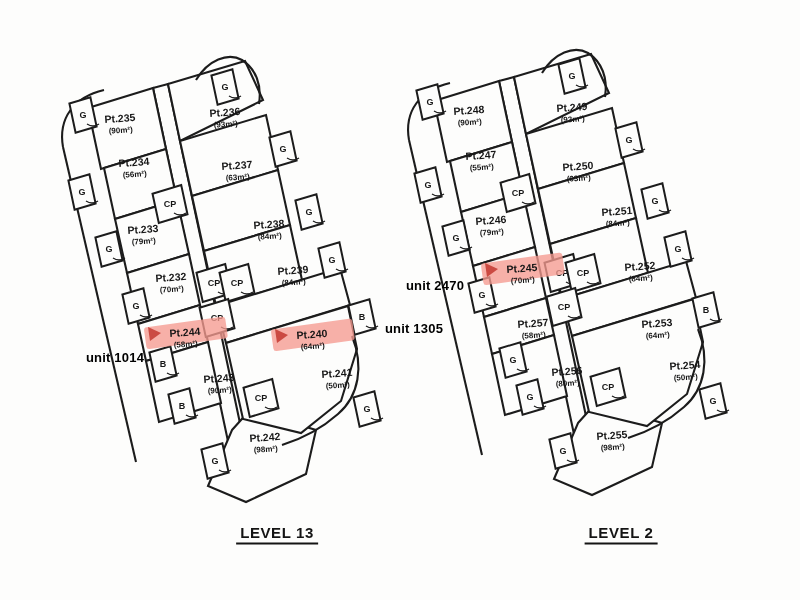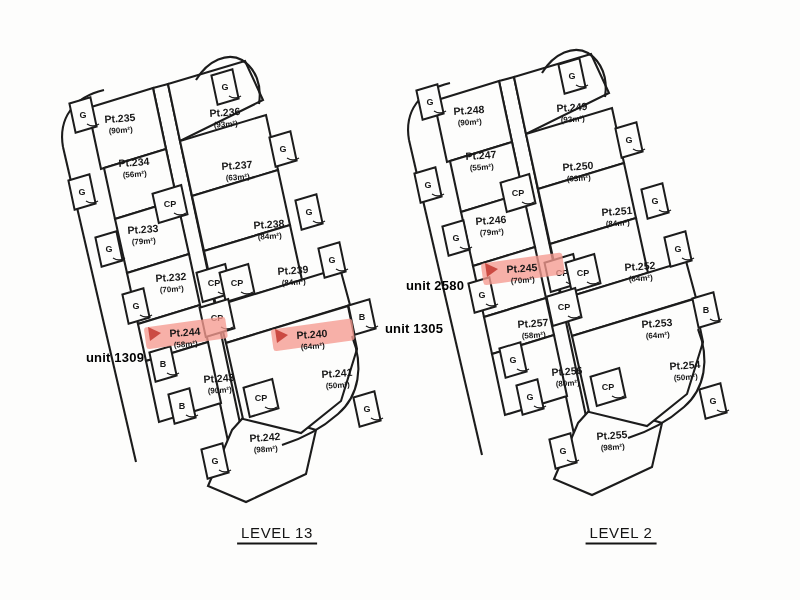--- a/index.html
+++ b/index.html
@@ -1,21 +1,21 @@
 <!DOCTYPE html>
 <html><head>
 <meta charset="utf-8">
 <style>
   html,body{margin:0;padding:0;}
   body{width:800px;height:600px;font-family:"Liberation Sans",sans-serif;background:#ffffff;}
   .stage{position:relative;width:800px;height:600px;background:#fdfdfc;overflow:hidden;}
   svg{position:absolute;left:0;top:0;}
   .annotation{position:absolute;font-weight:bold;font-size:13px;color:#000;
       transform:translate(-50%,-50%);white-space:nowrap;letter-spacing:.2px;}
-  .level-title{position:absolute;font-weight:normal;font-size:15px;color:#141414;
+  .level-title{position:absolute;font-weight:bold;font-size:15px;color:#141414;
       transform:translate(-50%,-50%);letter-spacing:.6px;border-bottom:2.5px solid #141414;
       padding:0 4px 2px 4px;white-space:nowrap;}
 </style>
 </head>
 <body>
 
 <div class="stage">
   <svg id="plan-svg" width="800" height="600" viewBox="0 0 800 600">
       <g transform="translate(0,0)" fill="#fdfdfc" stroke="#1c1c1c" stroke-width="2.1" stroke-linejoin="miter">
         <polygon points="153,88 168,84 244,442 229,446"></polygon>
@@ -270,19 +270,19 @@
       <g transform="rotate(-4 657 325)">
         <text x="657" y="327" text-anchor="middle" font-size="10.5" font-weight="bold" fill="#161616">Pt.253</text>
         <text x="657" y="338" text-anchor="middle" font-size="8" font-weight="bold" fill="#161616">(64m²)</text>
       </g>
       <g transform="rotate(-4 685 367)">
         <text x="685" y="369" text-anchor="middle" font-size="10.5" font-weight="bold" fill="#161616">Pt.254</text>
         <text x="685" y="380" text-anchor="middle" font-size="8" font-weight="bold" fill="#161616">(50m²)</text>
       </g>
     </svg>
 
-  <div class="annotation" style="left: 115px; top: 357px;">unit 1309</div>
+  <div class="annotation" style="left: 115px; top: 357px;">unit 1014</div>
   <div class="annotation" style="left: 414px; top: 328px;">unit 1305</div>
-  <div class="annotation" style="left: 435px; top: 285px;">unit 2580</div>
+  <div class="annotation" style="left: 435px; top: 285px;">unit 2470</div>
 
   <div class="level-title" style="left: 277px; top: 534px;">LEVEL 13</div>
   <div class="level-title" style="left: 621px; top: 534px;">LEVEL 2</div>
 </div>
 
 </body></html>

